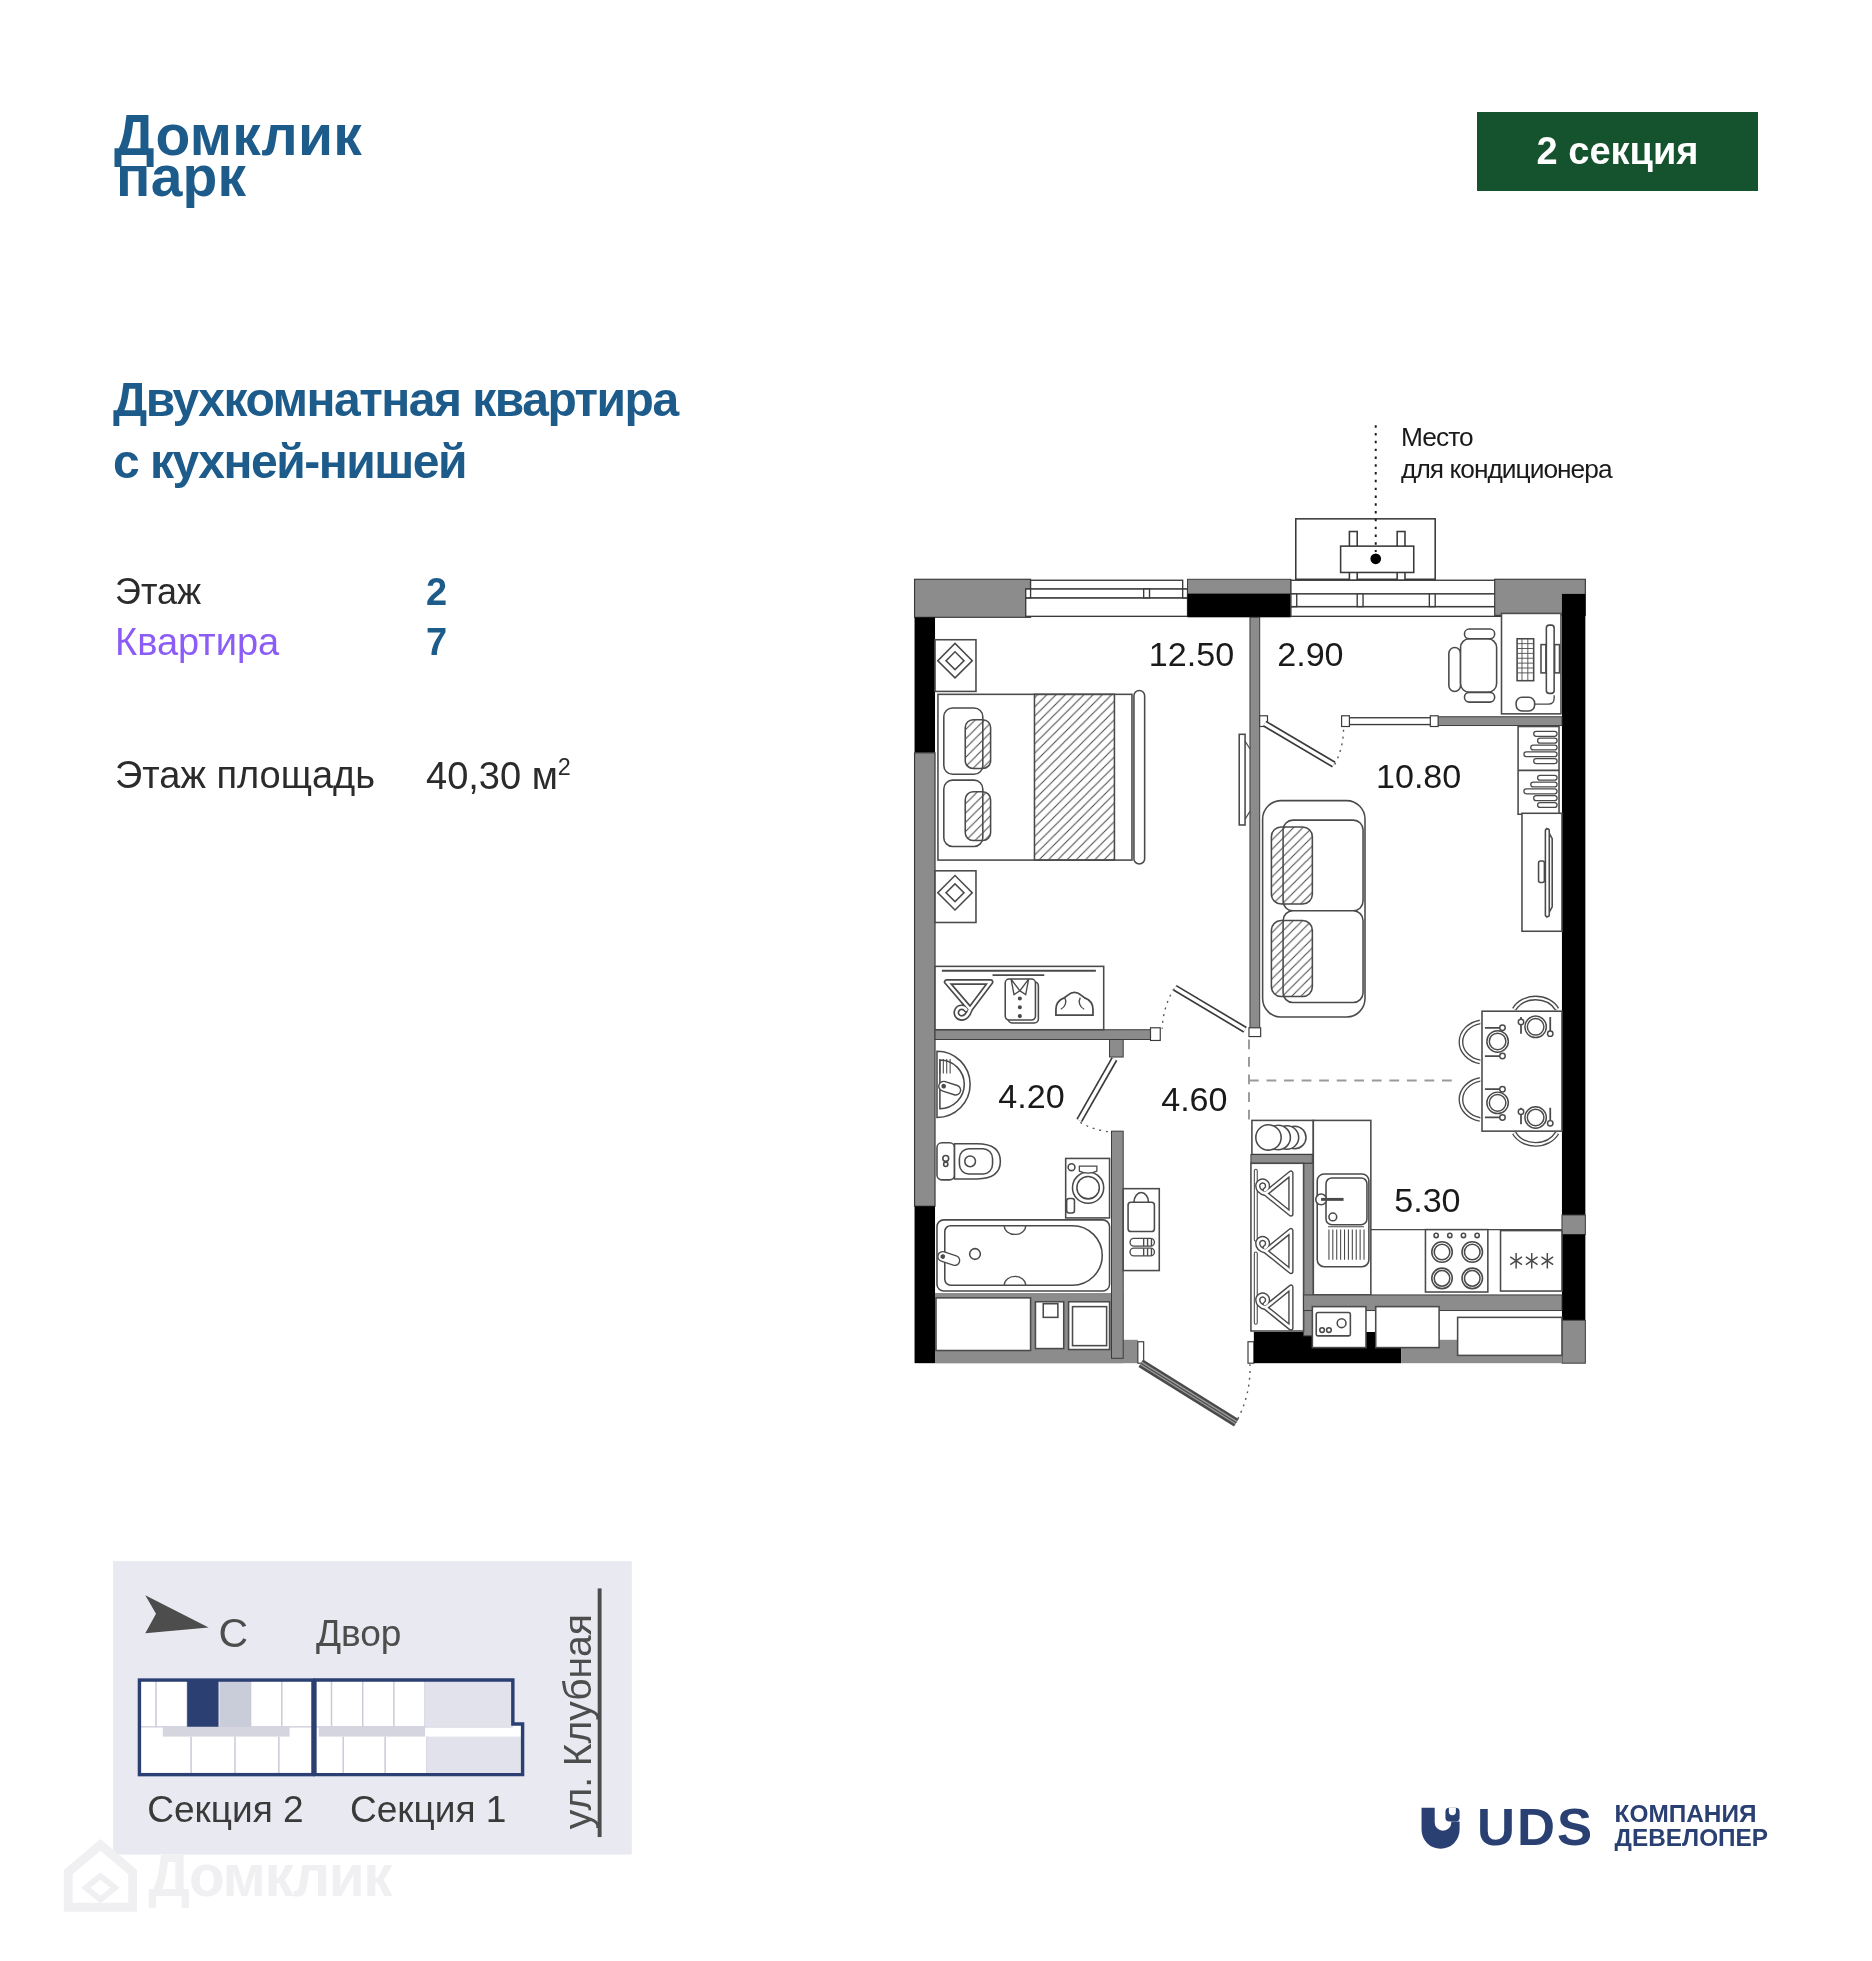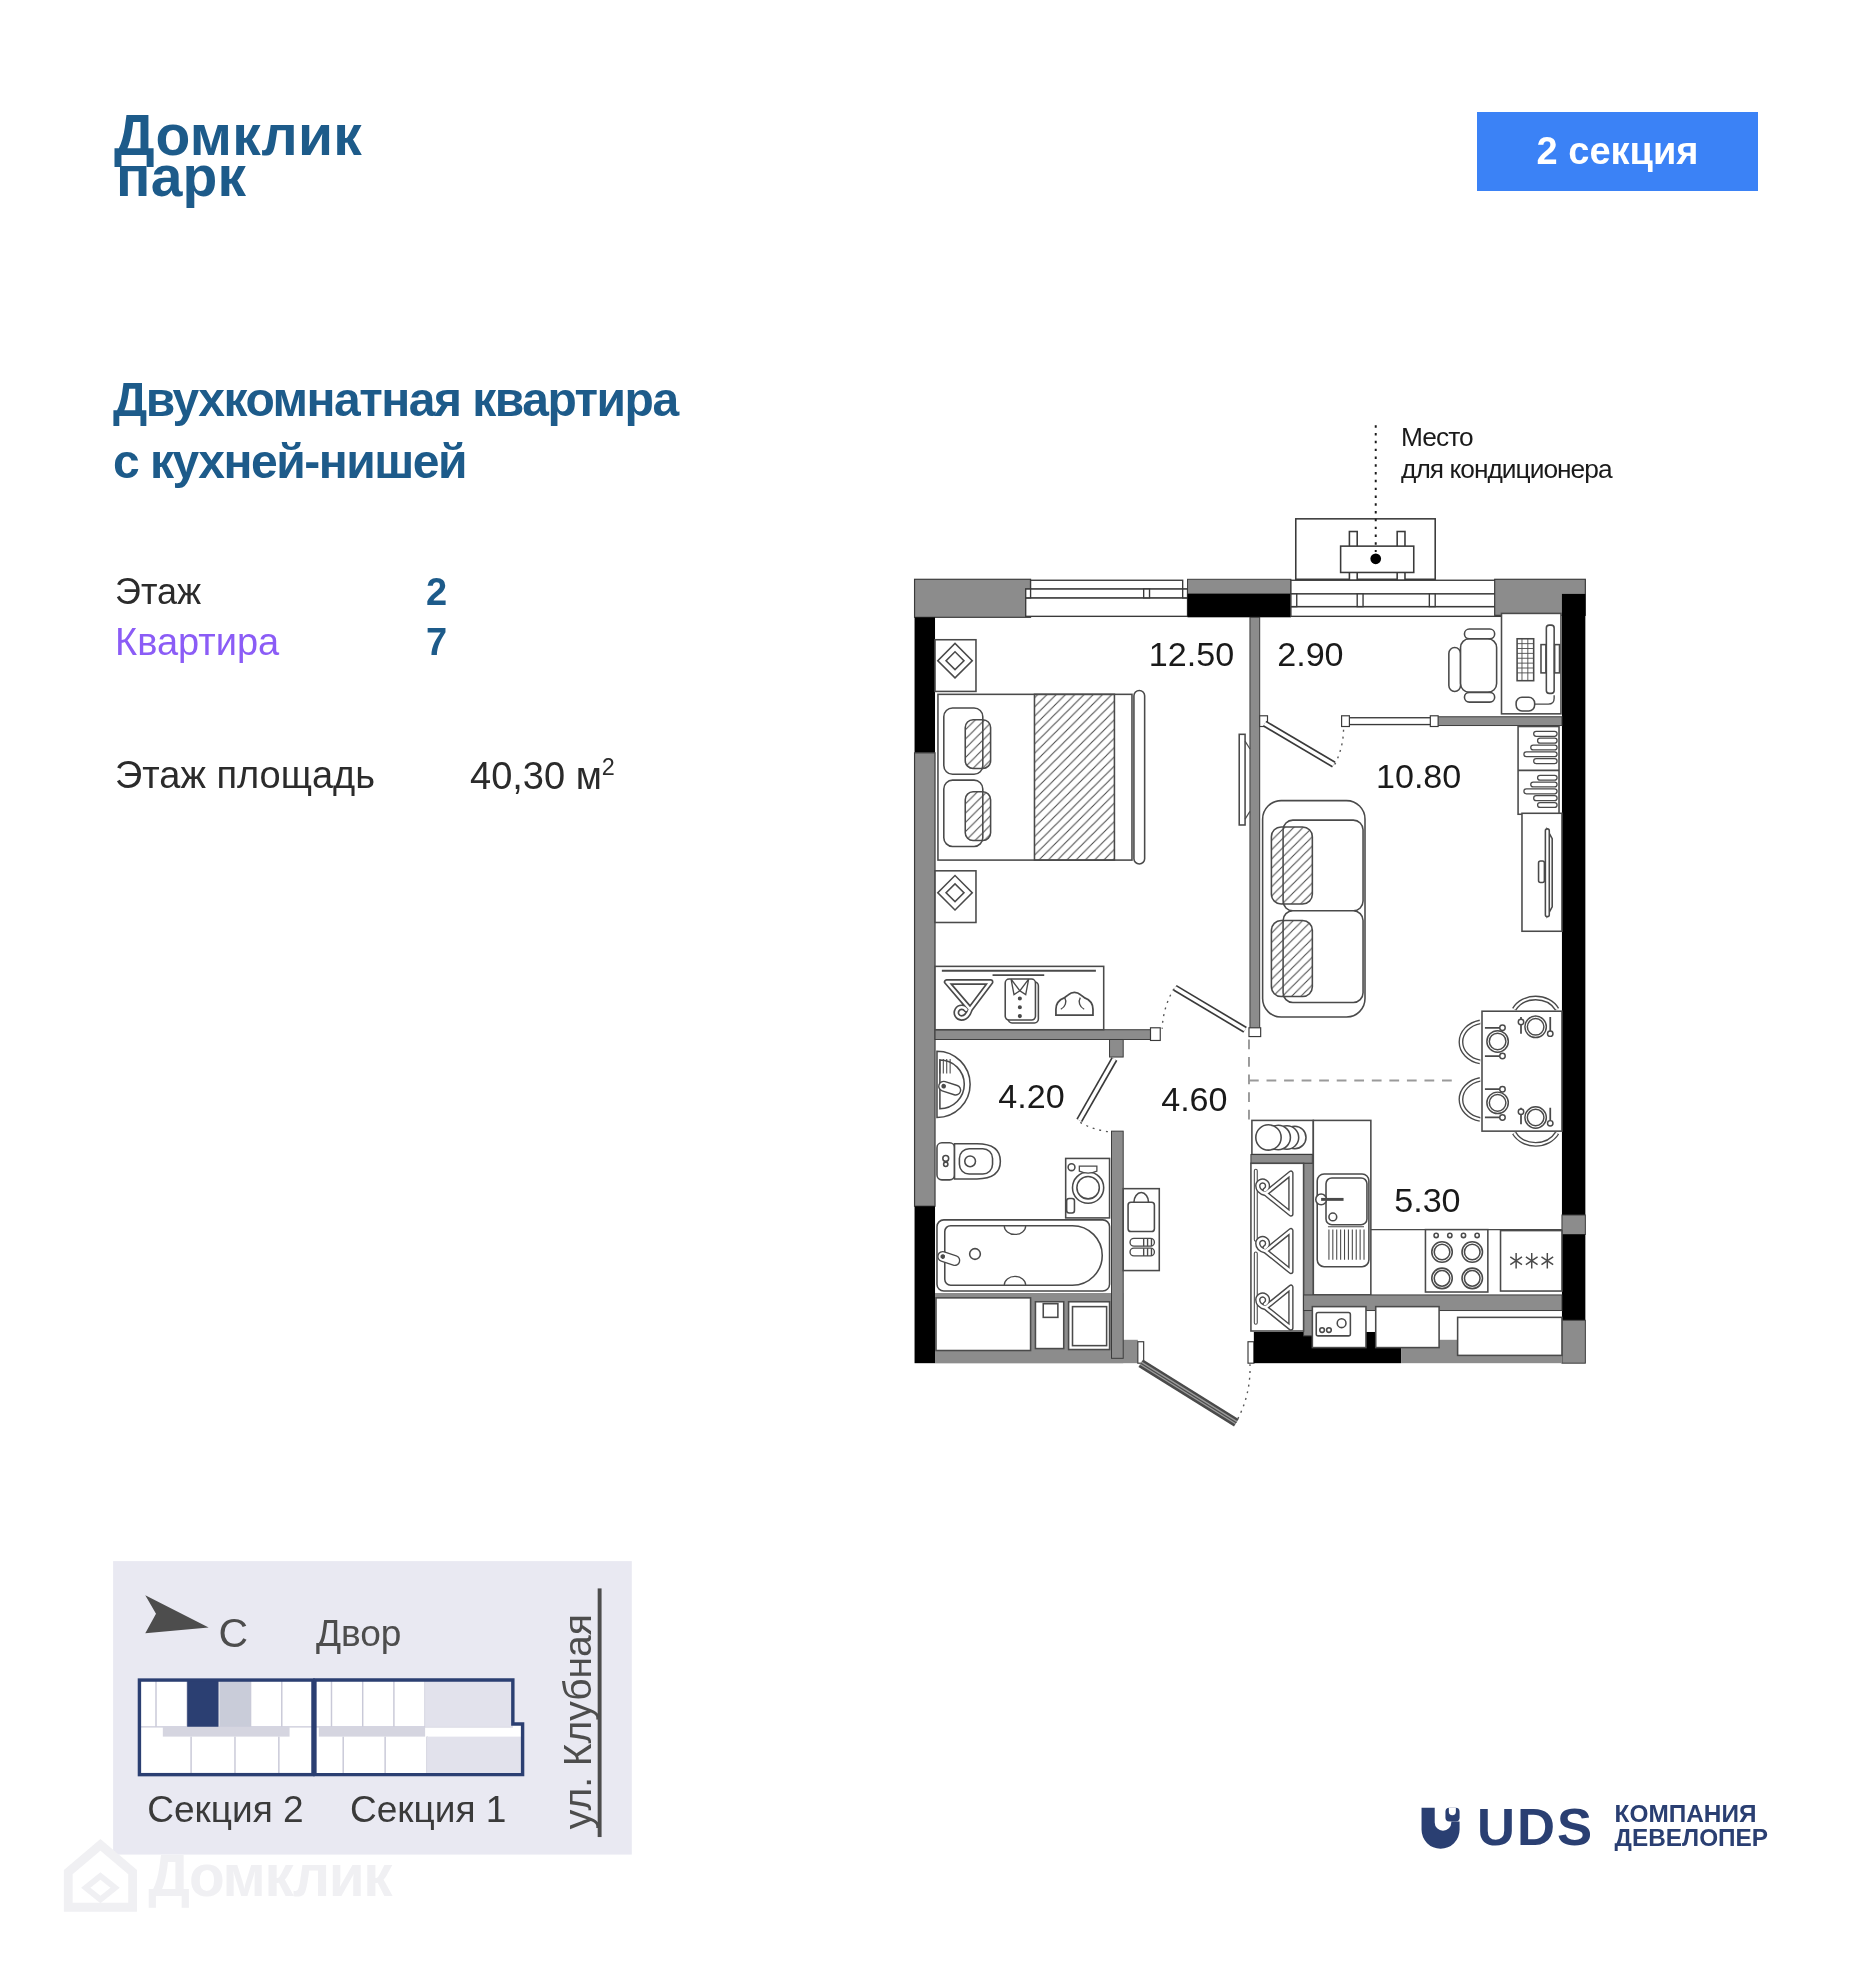--- a/index.html
+++ b/index.html
@@ -7,35 +7,35 @@
   .abs{position:absolute;}
   .blue{color:#1d5b8a;}
 </style>
 </head>
 <body>
 
 <div class="abs blue" style="left:114px;top:107px;font-size:57px;font-weight:bold;line-height:57px;letter-spacing:0.2px;">Домклик</div>
 
 <div class="abs blue" style="left:116px;top:148px;font-size:57px;font-weight:bold;line-height:57px;letter-spacing:0.2px;">парк</div>
 
-<div class="abs" style="left:1477px;top:112px;width:281px;height:79px;background:#3b82f6;color:#fff;font-size:38px;font-weight:bold;display:flex;align-items:center;justify-content:center;">2 секция</div>
+<div class="abs" style="left:1477px;top:112px;width:281px;height:79px;background:#14532d;color:#fff;font-size:38px;font-weight:bold;display:flex;align-items:center;justify-content:center;">2 секция</div>
 
 <div class="abs blue" style="left:113px;top:369px;font-size:48px;font-weight:bold;line-height:62px;letter-spacing:-1.5px;">Двухкомнатная квартира<br>с кухней-нишей</div>
 
 <div class="abs" style="left:115px;top:571px;font-size:36px;color:#2b2b2b;">Этаж</div>
 
 <div class="abs blue" style="left:426px;top:571px;font-size:38px;font-weight:bold;">2</div>
 
 <div class="abs" style="left:115px;top:621px;font-size:38px;color:#8b5cf6;">Квартира</div>
 
 <div class="abs blue" style="left:426px;top:621px;font-size:38px;font-weight:bold;">7</div>
 
 <div class="abs" style="left:115px;top:754px;font-size:38px;color:#2b2b2b;">Этаж площадь</div>
 
-<div class="abs" style="left:426px;top:754px;font-size:38px;color:#2b2b2b;margin-left:44px;">40,30 м<sup style="font-size:23.4px;">2</sup></div>
+<div class="abs" style="left:426px;top:754px;font-size:38px;color:#2b2b2b;">40,30 м<sup style="font-size:23.4px;">2</sup></div>
 
 <svg class="abs" style="left:0;top:0;" width="1872" height="1961" viewBox="0 0 1920 2011">
   <defs>
     <pattern id="hatch" patternUnits="userSpaceOnUse" width="9.5" height="9.5">
       <path d="M-2.4,11.9 L11.9,-2.4 M-7.1,7.1 L7.1,-7.1 M2.4,16.6 L16.6,2.4" stroke="#4a4a4a" stroke-width="1.1" fill="none"></path>
     </pattern>
   </defs>
   <g id="plan" stroke-linecap="butt">
 
     <g fill="#fff" stroke="#3a3a3a" stroke-width="1.6">

